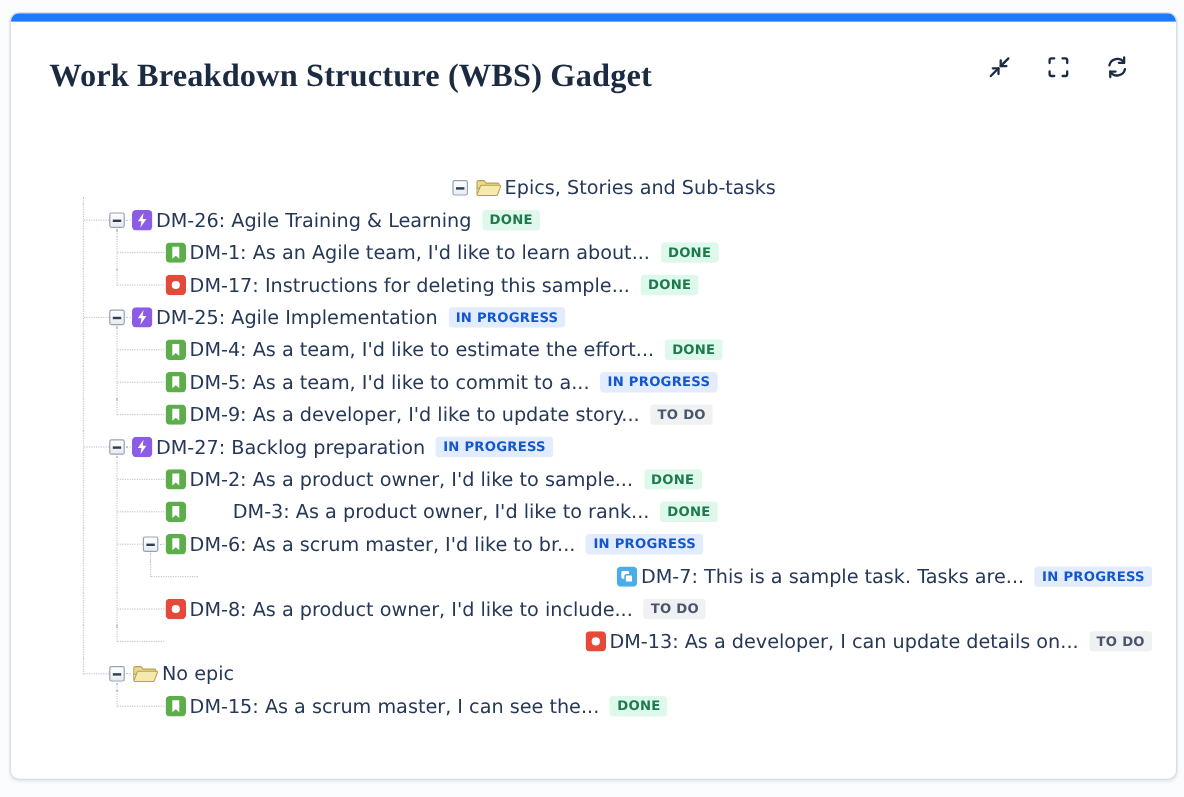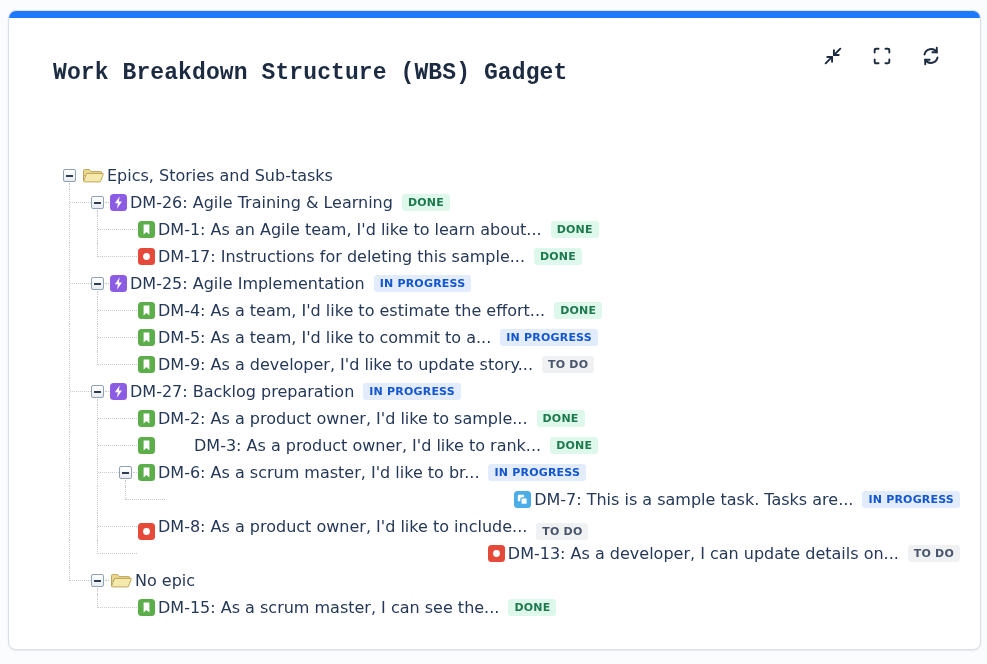--- a/index.html
+++ b/index.html
@@ -24,23 +24,23 @@
     height: 7px;
     width: 100%;
   }
   .card-header {
     display: flex;
     align-items: flex-start;
     justify-content: space-between;
     padding: 26px 38px 0 28px;
   }
   .card-title {
-    margin: 16px;
-    font-family: Liberation Mono, monospace;
-    font-size: 23px;
+    margin: 4px;
+    font-family: Liberation Serif, serif;
+    font-size: 27px;
     font-weight: 700;
     letter-spacing: 0.1px;
   }
   .header-actions { display: flex; align-items: center; margin-top: 1px; }
   .hdr-btn {
     display: inline-flex;
     background: none; border: 0; padding: 0;
     margin-left: 27px;
     cursor: pointer;
   }
@@ -147,21 +147,21 @@
             <path d="M5.7 21.0 V16.0 H10.5"></path>
           </svg>
         </span>
       </button>
     </div>
   </div>
 
   <div class="tree">
       <div class="row">
         <span class="guide" style="left: 6px; top: 21px; bottom: 0px;"></span>
-        <div class="row-content" style="padding-left: 0px;">
+        <div class="row-content" style="padding-left: 0px; justify-content: center;">
           <span class="toggle">
             <span class="minus"></span>
           </span>
           <span class="node-icon">
             <svg width="22" height="17" viewBox="0 0 22 17">
               <path d="M1.5 13.5 V3.8 Q1.5 2.5 2.8 2.5 H7.4 L9.2 4.6 H18.6 Q19.9 4.6 19.9 5.9 V9 H1.5 Z" fill="#EAD98E" stroke="#B89F52" stroke-width="0.9"></path>
               <path d="M1.6 14.1 L4.4 6.9 Q4.6 6.4 5.2 6.4 H20.8 Q21.6 6.4 21.3 7.1 L18.6 14.2 Q18.4 14.9 17.7 14.9 H2.4 Q1.5 14.9 1.6 14.1 Z" fill="#F5EAAC" stroke="#B89F52" stroke-width="0.9"></path>
             </svg>
           </span>
           <span class="node-label" style="color: rgb(37, 56, 88);">Epics, Stories and Sub-tasks</span>
@@ -371,21 +371,21 @@
             </svg>
           </span>
           <span class="node-label issue" style="color: rgb(37, 56, 88);">DM-7: This is a sample task. Tasks are...</span>
           <span class="status-badge" style="background: rgb(226, 236, 252); color: rgb(19, 86, 206);">IN PROGRESS</span>
         </div>
       </div>
       <div class="row">
         <span class="guide" style="left: 6px; top: 0px; bottom: 0px;"></span>
         <span class="guide" style="left: 34px; top: 0px; bottom: 0px;"></span>
         <span class="hguide" style="left: 35px; width: 39px;"></span>
-        <div class="row-content" style="padding-left: 56px; align-items: flex-end;">
+        <div class="row-content" style="padding-left: 56px;">
           <span class="toggle-spacer"></span>
           <span class="node-icon">
             <svg width="17" height="17" viewBox="0 0 17 17">
               <rect width="17" height="17" rx="3.5" fill="#E5493A"></rect>
               <circle cx="8.5" cy="8.5" r="3.4" fill="#fff"></circle>
             </svg>
           </span>
           <span class="node-label issue" style="color: rgb(37, 56, 88);">DM-8: As a product owner, I'd like to include...</span>
           <span class="status-badge" style="background: rgb(240, 241, 243); color: rgb(73, 85, 107);">TO DO</span>
         </div>

